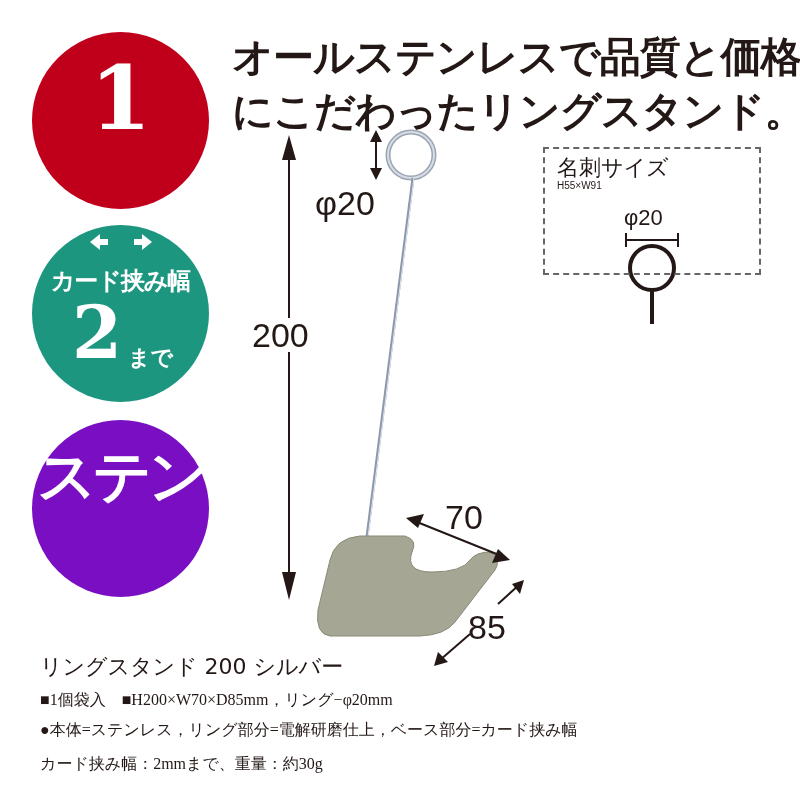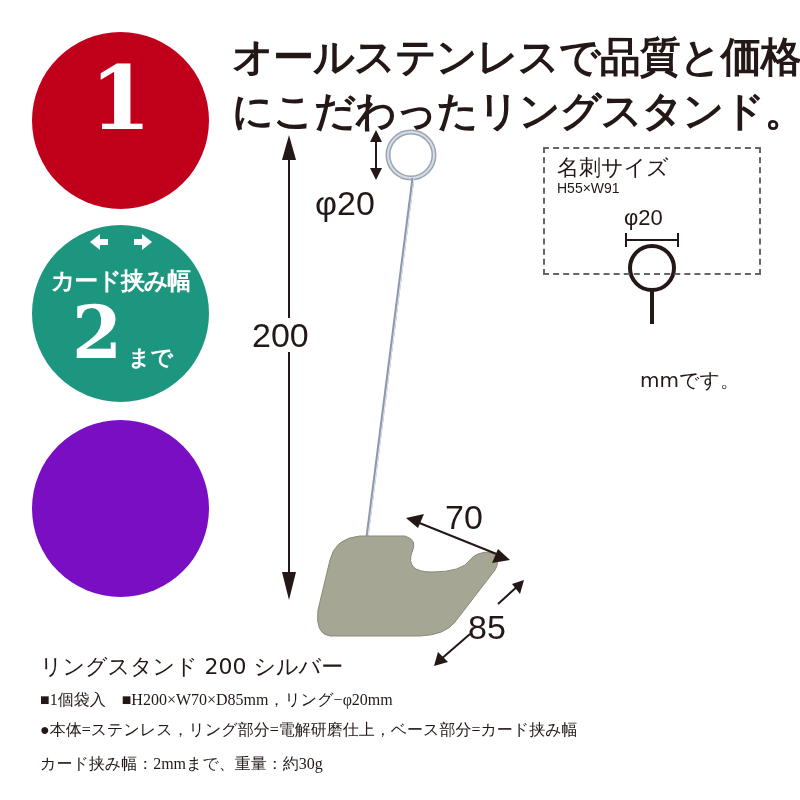--- a/index.html
+++ b/index.html
@@ -16,21 +16,21 @@
     .b2-arrows { position: absolute; left: 0; right: 0; top: 6px; font-size: 22px; font-weight: bold; letter-spacing: 8px; }
     .b2-label { position: absolute; left: 0; right: 0; top: 40px; font-size: 24px; font-weight: bold; white-space: nowrap; letter-spacing: -1px; }
     .b2-num { position: absolute; left: 40px; top: 68px; font-family: "DejaVu Serif", serif; font-size: 72px; font-weight: bold; line-height: 80px; }
     .b2-unit { position: absolute; left: 94px; top: 76px; font-size: 38px; font-weight: bold; line-height: 38px; }
     .b2-made { position: absolute; left: 96px; top: 118px; font-size: 22px; font-weight: bold; }
     .b3-line { position: absolute; left: 0; right: 0; font-size: 58px; font-weight: bold; line-height: 60px; letter-spacing: -4px; }
     .headline { left: 232px; top: 30px; font-size: 41px; font-weight: bold; line-height: 54px; letter-spacing: -1px; white-space: nowrap; }
     .dim { font-family: "Liberation Sans", sans-serif; font-size: 34px; line-height: 34px; }
     .card-box { left: 543px; top: 147px; width: 218px; height: 128px; border: 2px dashed #666; box-sizing: border-box; }
     .card-title { left: 557px; top: 153px; font-size: 22px; }
-    .card-size { left: 557px; top: 180px; font-size: 14px; font-family: "Liberation Sans", sans-serif; }
+    .card-size { left: 557px; top: 180px; font-size: 10px; font-family: "Liberation Sans", sans-serif; }
     .ring-dim { left: 624px; top: 205px; font-size: 22px; font-family: "Liberation Sans", sans-serif; }
     .note { right: 60px; top: 366px; font-size: 20px; text-align: right; line-height: 28px; }
     .prod-name { left: 40px; top: 652px; font-size: 22px; }
     .spec { left: 40px; font-size: 16px; white-space: nowrap; font-family: Liberation Serif, serif; }
   </style>
 </head>
 <body>
 
 <div class="badge badge-red">
   <div class="b1-num">1</div>
@@ -42,20 +42,21 @@
       <path d="M4 11 L14 3 L14 8 L22 8 L22 14 L14 14 L14 19 Z" fill="#fff"></path>
       <path d="M66 11 L56 3 L56 8 L48 8 L48 14 L56 14 L56 19 Z" fill="#fff"></path>
     </svg>
   </div>
   <div class="b2-label">カード挟み幅</div>
   <div class="b2-num">2</div>
   <div class="b2-made">まで</div>
 </div>
 
 <div class="badge badge-purple">
+  <div class="b3-line" style="top:26px;">ステン</div>
 </div>
 
 <div class="abs headline">
   <div>オールステンレスで品質と価格</div>
   <div>にこだわったリングスタンド。</div>
 </div>
 
 <svg class="abs" style="left:0;top:0;" width="800" height="800">
 
   <g>
@@ -107,19 +108,18 @@
 <div class="abs dim" style="left:252px;top:318px;">200</div>
 <div class="abs dim" style="left:445px;top:500px;">70</div>
 <div class="abs dim" style="left:468px;top:610px;">85</div>
 
 <div class="abs card-box"></div>
 <div class="abs card-title">名刺サイズ</div>
 <div class="abs card-size">H55×W91</div>
 <div class="abs ring-dim">φ20</div>
 
 <div class="abs note">
-  <div>mmです。</div>
 </div>
 
 <div class="abs prod-name">リングスタンド 200 シルバー</div>
 <div class="abs spec" style="top:690px;">■1個袋入　■H200×W70×D85mm，リング−φ20mm</div>
 <div class="abs spec" style="top:720px;">●本体=ステンレス，リング部分=電解研磨仕上，ベース部分=カード挟み幅</div>
 <div class="abs spec" style="top:754px;">カード挟み幅：2mmまで、重量：約30g</div>
 
 </body></html>

